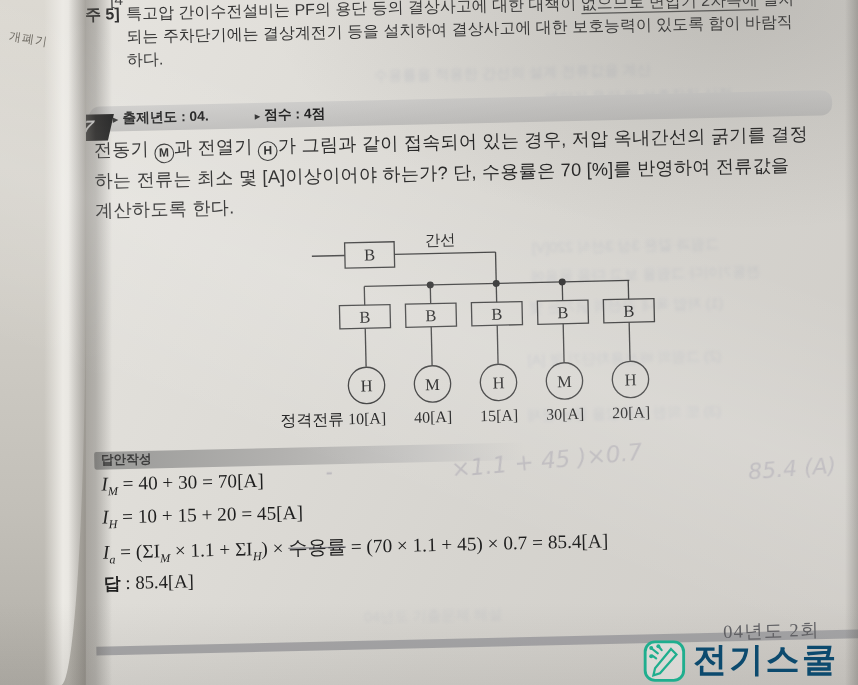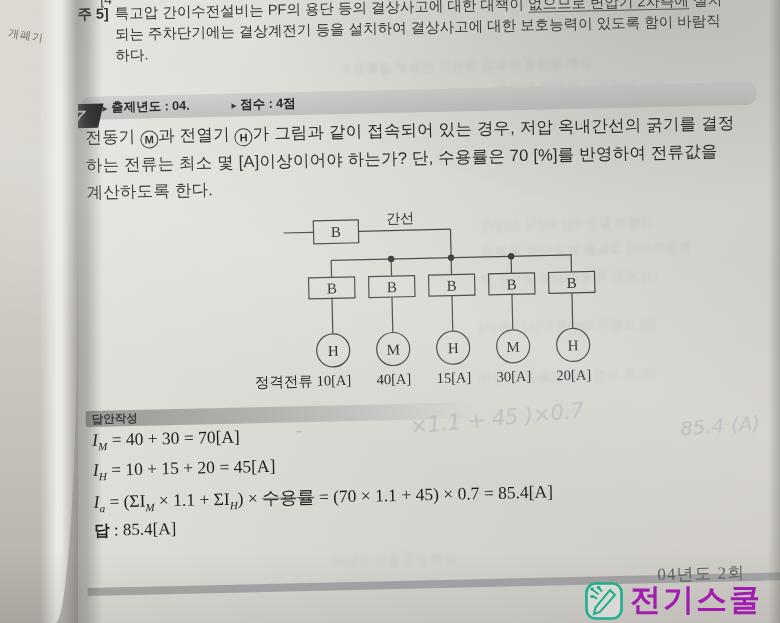--- a/index.html
+++ b/index.html
@@ -74,21 +74,21 @@
   .mir{transform:scaleX(-1);}
 
   
   .footbar{position:absolute;left:-4px;top:588px;width:700px;height:8px;background:#9b9b9f;opacity:.85;}
   .pagelabel{position:absolute;left:566px;top:576px;font-size:17px;color:#5f5f63;
         font-family:"Liberation Serif",serif;letter-spacing:1px;}
   .edgefrag{position:absolute;left:688px;top:576px;font-size:16px;color:#3c3c3c;width:12px;overflow:hidden;}
 
   
   .wm{position:absolute;left:584px;top:581px;display:flex;align-items:flex-start;z-index:9;}
-  .wm-text{font-size:31px;font-weight:bold;color:#a21caf;letter-spacing:2px;margin-left:6px;
+  .wm-text{font-size:31px;font-weight:bold;color:#0c4a6e;letter-spacing:2px;margin-left:6px;
         font-family:"Liberation Sans",sans-serif;line-height:38px;}
 
   
   .light1{position:absolute;inset:0;pointer-events:none;
         background:radial-gradient(ellipse 600px 300px at 85% 0%,rgba(105,103,99,.22),rgba(0,0,0,0) 70%);}
   .light2{position:absolute;inset:0;pointer-events:none;
         background:linear-gradient(200deg,rgba(255,255,255,0) 30%,rgba(255,255,255,.14) 48%,rgba(255,255,255,0) 66%);}
   .light3{position:absolute;inset:0;pointer-events:none;
         background:linear-gradient(0deg,rgba(120,117,112,.16) 0%,rgba(0,0,0,0) 12%);}
   .rightedge{position:absolute;right:0;top:0;width:12px;height:623px;pointer-events:none;

